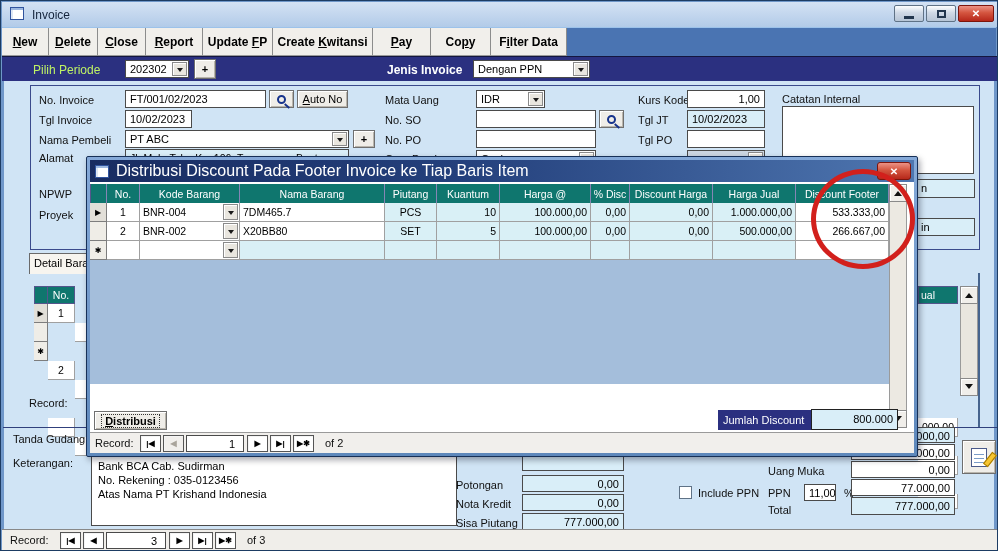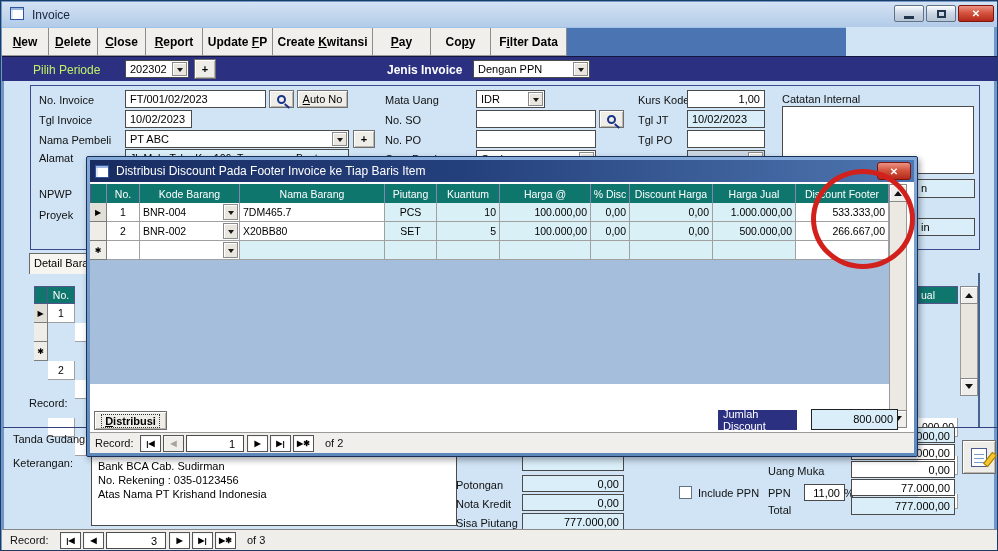--- a/index.html
+++ b/index.html
@@ -44,21 +44,21 @@
   <div class="wbtn" style="left:893px;width:30px">
       <span style="width:10px;height:3px;background:#22364e;margin-top:7px"></span>
     </div>
   <div class="wbtn" style="left:925px;width:30px">
       <span style="width:9px;height:8px;border:2px solid #22364e"></span>
     </div>
   <div class="wbtn" style="left:957px;width:36px;background:linear-gradient(180deg,#eb9286,#d4553f 45%,#b6281a);border-color:#7c150d">
       <span style="color:#fff;font-size:10px;font-weight:bold">✕</span>
     </div>
 
-  <div class="abs" style="left:1px;top:26px;width:844px;height:29px;background:#4a74b2;border-top:1px solid #9cc2ea;display:flex">
+  <div class="abs" style="left:1px;top:26px;width:994px;height:29px;background:#4a74b2;border-top:1px solid #9cc2ea;display:flex">
     <div class="tb" style="width:47px">
         <span><span></span><u>N</u><span>ew</span></span>
       </div>
     <div class="tb" style="width:49px">
         <span><span></span><u>D</u><span>elete</span></span>
       </div>
     <div class="tb" style="width:48px">
         <span><span></span><u>C</u><span>lose</span></span>
       </div>
     <div class="tb" style="width:57px">
@@ -223,21 +223,21 @@
 
   <div class="fld blue ra" style="left:850px;top:426px;width:104px;height:16px"><span>000,00</span></div>
   <div class="fld ra" style="left:850px;top:443px;width:104px;height:16px"><span>000,00</span></div>
 
   <span class="lbl" style="left:767px;top:464px">Uang Muka</span>
   <div class="fld ra" style="left:850px;top:460px;width:104px;height:17px"><span>0,00</span></div>
 
   <span class="abs" style="left:678px;top:485px;width:13px;height:13px;background:#fff;border:1px solid #5f7286"></span>
   <span class="lbl" style="left:697px;top:486px">Include PPN</span>
   <span class="lbl" style="left:767px;top:486px">PPN</span>
-  <div class="fld ra" style="left:803px;top:483px;width:41px;height:17px"><span>11,00</span></div>
+  <div class="fld ra" style="left:803px;top:483px;width:32px;height:17px"><span>11,00</span></div>
   <span class="lbl" style="left:843px;top:486px">%</span>
   <div class="fld ra" style="left:850px;top:478px;width:104px;height:17px"><span>77.000,00</span></div>
   <span class="lbl" style="left:767px;top:503px">Total</span>
   <div class="fld blue ra" style="left:850px;top:496px;width:104px;height:18px"><span>777.000,00</span></div>
 
   <div class="btn3d" style="left:961px;top:439px;width:34px;height:34px">
       <span class="note"></span>
     </div>
 
   <div class="abs" style="left:1px;top:528px;width:996px;height:22px;background:#f0eeea;border-top:1px solid #888">
@@ -257,21 +257,21 @@
       </div>
     <div class="navb" style="left:213px;top:2px">
         <span>▶✱</span>
       </div>
     <span class="lbl" style="left:245px;top:4px">of 3</span>
   </div>
 
   <div class="abs" style="left:85px;top:155px;width:832px;height:301px;background:linear-gradient(180deg,#85a9d8,#5e88bb);border:1px solid #173057;border-radius:2px;padding:3px;z-index:50;box-shadow:2px 3px 6px rgba(0,0,20,.35)">
     <div style="position:relative;height:22px;background:linear-gradient(90deg,#182c61,#24407c 45%,#4e76b0);display:flex;align-items:center">
       <span class="formicon" style="margin-left:5px"></span>
-      <span style="color:#fff;font-size:12px;margin-left:7px;white-space:nowrap">Distribusi Discount Pada Footer Invoice ke Tiap Baris Item</span>
+      <span style="color:#fff;font-size:16px;margin-left:7px;white-space:nowrap">Distribusi Discount Pada Footer Invoice ke Tiap Baris Item</span>
       <div style="position:absolute;right:3px;top:2px;width:34px;height:18px;border:1px solid #7c150d;border-radius:3px;background:linear-gradient(180deg,#eb9286,#d4553f 45%,#b6281a);display:flex;align-items:center;justify-content:center">
           <span style="color:#fff;font-size:10px;font-weight:bold">✕</span>
         </div>
     </div>
     <div style="position:relative;background:#fff;height:271px">
 
       <div class="grow" style="left:0;top:2px">
         <div class="hc" style="width:17px;border-left:1px solid #55558c"></div>
         <div class="hc" style="width:33px">
             <span>No.</span>
@@ -408,21 +408,21 @@
         </div>
       <div class="abs" style="left:799px;top:20px;width:18px;height:208px;background:#ece9e2;border:1px solid #9a9a9a;border-top:none;border-bottom:none"></div>
       <div class="sbtn" style="left:799px;top:228px">
           <span class="tri-down"></span>
         </div>
 
       <div class="btn3d" style="left:4px;top:229px;width:73px;height:19px;font-weight:bold">
           <span style="outline:1px dotted #333;padding:0 3px"><span></span><u>D</u><span>istribusi</span></span>
         </div>
 
-      <div class="abs" style="left:628px;top:228px;width:79px;height:20px;background:#2b3080;color:#fff;font-size:11px;display:flex;align-items:center;padding-left:5px">
+      <div class="abs" style="left:628px;top:228px;width:93px;height:20px;background:#2b3080;color:#fff;font-size:11px;display:flex;align-items:center;padding-left:5px">
           <span>Jumlah Discount</span>
         </div>
       <div class="fld blue ra" style="left:721px;top:227px;width:87px;height:21px;border:1px solid #222;line-height:17px"><span>800.000</span></div>
 
       <div class="abs" style="left:0;top:250px;width:824px;height:21px;background:#f1efec;border-top:1px solid #9a9a9a">
         <span class="lbl" style="left:5px;top:4px">Record:</span>
         <div class="navb" style="left:50px;top:2px">
             <span>|◀</span>
           </div>
         <div class="navb dis" style="left:73px;top:2px">

